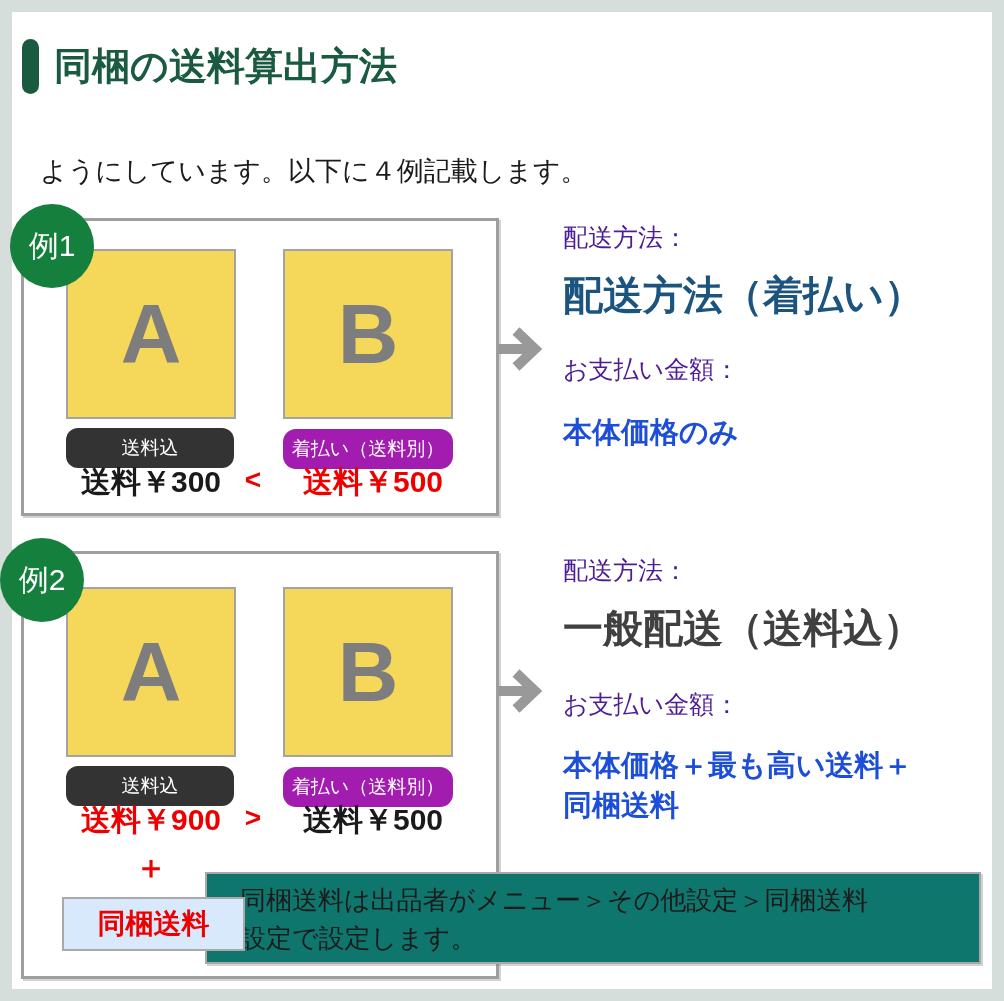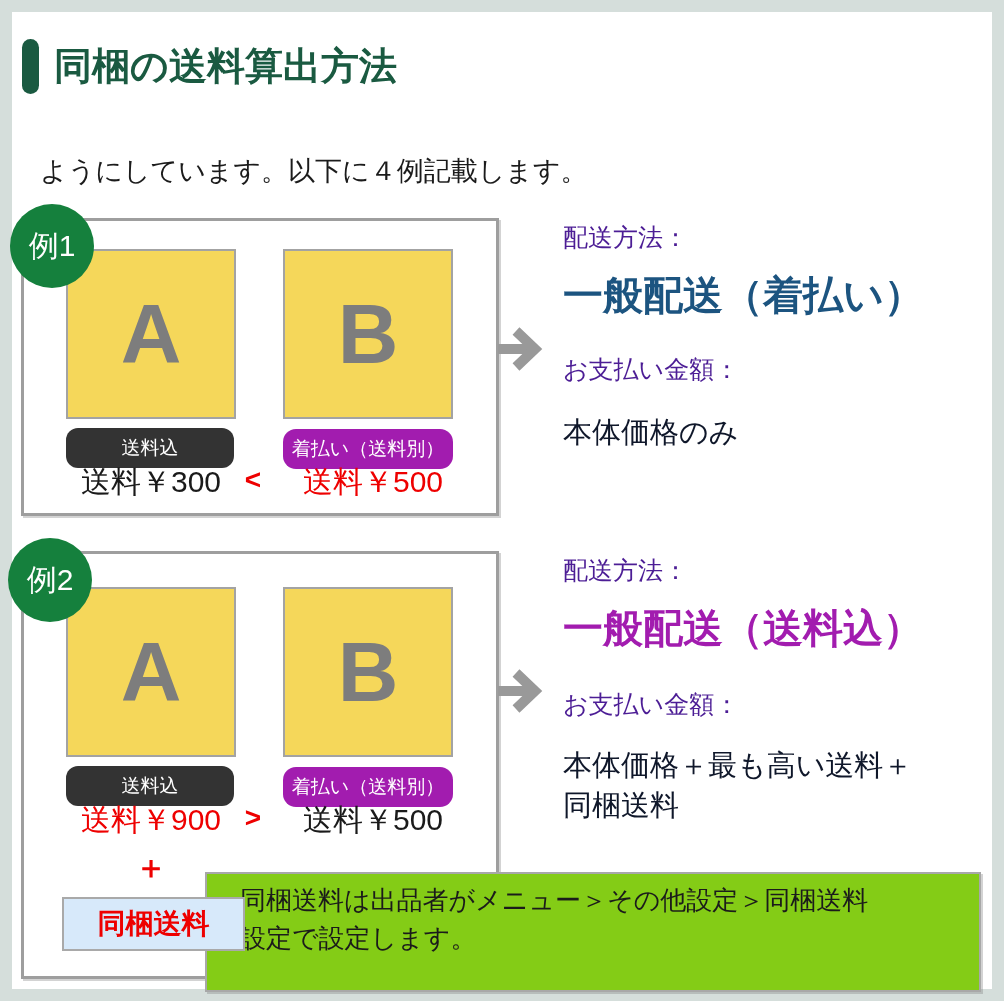--- a/index.html
+++ b/index.html
@@ -18,61 +18,61 @@
   .title{left:54px;top:38px;font-size:38px;font-weight:bold;color:#1a5a41;line-height:56px;white-space:nowrap;}
   .intro{left:24px;top:114px;font-size:27px;color:#1b1b1b;line-height:38px;white-space:nowrap;}
 
   
   .ex-box{border:3px solid #9e9e9e;background:#fff;box-sizing:border-box;box-shadow:2px 2px 0 rgba(130,130,130,.35);}
   .box1{left:21px;top:218px;width:478px;height:298px;}
   .box2{left:21px;top:551px;width:478px;height:428px;}
   .ex-circle{width:84px;height:84px;border-radius:50%;background:#15803d;color:#fff;
     display:flex;align-items:center;justify-content:center;font-size:30px;z-index:5;}
   .circle1{left:10px;top:204px;}
-  .circle2{left:8px;top:538px;}
+  .circle2{left:0;top:538px;}
 
   
   .sq{width:170px;height:170px;background:#f5d75a;border:2px solid #a3a3a3;box-sizing:border-box;
     display:flex;align-items:center;justify-content:center;
     font-size:84px;font-weight:bold;color:#7d7d7d;}
   .sqA1{left:66px;top:249px;} .sqB1{left:283px;top:249px;}
   .sqA2{left:66px;top:587px;} .sqB2{left:283px;top:587px;}
 
   
   .tag{height:40px;color:#fff;font-size:19px;display:flex;align-items:center;justify-content:center;white-space:nowrap;}
   .tag-dark{background:#333333;border-radius:12px;}
   .tag-blue{background:#a21caf;border-radius:13px;}
   .tagA1{left:66px;top:428px;width:168px;} .tagB1{left:283px;top:429px;width:170px;}
   .tagA2{left:66px;top:766px;width:168px;} .tagB2{left:283px;top:767px;width:170px;}
 
   
-  .price{width:190px;text-align:center;font-size:30px;font-weight:400;white-space:nowrap;}
+  .price{width:190px;text-align:center;font-size:30px;font-weight:700;white-space:nowrap;}
   .comp{width:40px;text-align:center;font-size:28px;font-weight:600;}
   .black{color:#1a1a1a;} .red{color:#ee0000;}
   .priceA1{left:56px;top:462px;} .comp1{left:233px;top:464px;} .priceB1{left:278px;top:462px;}
   .priceA2{left:56px;top:800px;} .comp2{left:233px;top:802px;} .priceB2{left:278px;top:800px;}
 
   .plus{left:56px;top:846px;width:190px;text-align:center;font-size:32px;font-weight:600;color:#ee0000;}
   .bundle-box{left:62px;top:897px;width:183px;height:54px;background:#d7e9fa;border:2px solid #a9a9a9;
     box-sizing:border-box;display:flex;align-items:center;justify-content:center;
     font-size:28px;font-weight:bold;color:#ee0000;z-index:8;}
 
   
   .arrow1{left:496px;top:326px;} .arrow2{left:496px;top:668px;}
 
   
   .lbl{left:563px;font-size:25px;color:#4c1d95;white-space:nowrap;}
   .method{left:563px;font-size:40px;font-weight:bold;white-space:nowrap;}
-  .blue-text{color:#1c5480;} .dark-text{color:#a21caf;}
-  .pay{left:563px;font-size:29px;font-weight:normal;color:#0f172a;white-space:nowrap;}
+  .blue-text{color:#1c5480;} .dark-text{color:#404040;}
+  .pay{left:563px;font-size:29px;font-weight:bold;color:#1d4ed8;white-space:nowrap;}
   .r1-l1{top:221px;} .r1-m{top:268px;} .r1-l2{top:353px;} .r1-p1{top:413px;}
   .r2-l1{top:554px;} .r2-m{top:601px;} .r2-l2{top:688px;} .r2-p1{top:746px;} .r2-p2{top:786px;}
 
   
-  .note-box{left:205px;top:872px;width:776px;height:120px;background:#84cc16;border:2px solid #a8a8a8;
+  .note-box{left:205px;top:872px;width:776px;height:92px;background:#0f766e;border:2px solid #a8a8a8;
     box-sizing:border-box;z-index:6;box-shadow:2px 2px 0 rgba(130,130,130,.35);}
   .note-text{position:absolute;left:33px;top:7px;font-size:26px;color:#1b1b1b;line-height:38px;white-space:nowrap;}
 </style>
 </head>
 <body>
 
 <div class="page">
   <div class="sheet"></div>
 
   <div class="abs title-bar"></div>
@@ -86,21 +86,21 @@
   <div class="abs tag tag-dark tagA1">送料込</div>
   <div class="abs tag tag-blue tagB1">着払い（送料別）</div>
   <div class="abs price black priceA1">送料￥300</div>
   <div class="abs comp red comp1">&lt;</div>
   <div class="abs price red priceB1">送料￥500</div>
   <svg class="abs arrow1" width="52" height="46" viewBox="0 0 52 46">
     <path d="M2 23 L34 23" stroke="#999999" stroke-width="10" fill="none"></path>
     <path d="M20 5 L39 23 L20 41" stroke="#999999" stroke-width="10" fill="none"></path>
   </svg>
   <div class="abs lbl r1-l1">配送方法：</div>
-  <div class="abs method blue-text r1-m">一般配送（着払い）</div>
+  <div class="abs method blue-text r1-m">配送方法（着払い）</div>
   <div class="abs lbl r1-l2">お支払い金額：</div>
   <div class="abs pay r1-p1">本体価格のみ</div>
 
   <div class="abs ex-box box2"></div>
   <div class="abs ex-circle circle2">例2</div>
   <div class="abs sq sqA2">A</div>
   <div class="abs sq sqB2">B</div>
   <div class="abs tag tag-dark tagA2">送料込</div>
   <div class="abs tag tag-blue tagB2">着払い（送料別）</div>
   <div class="abs price red priceA2">送料￥900</div>

